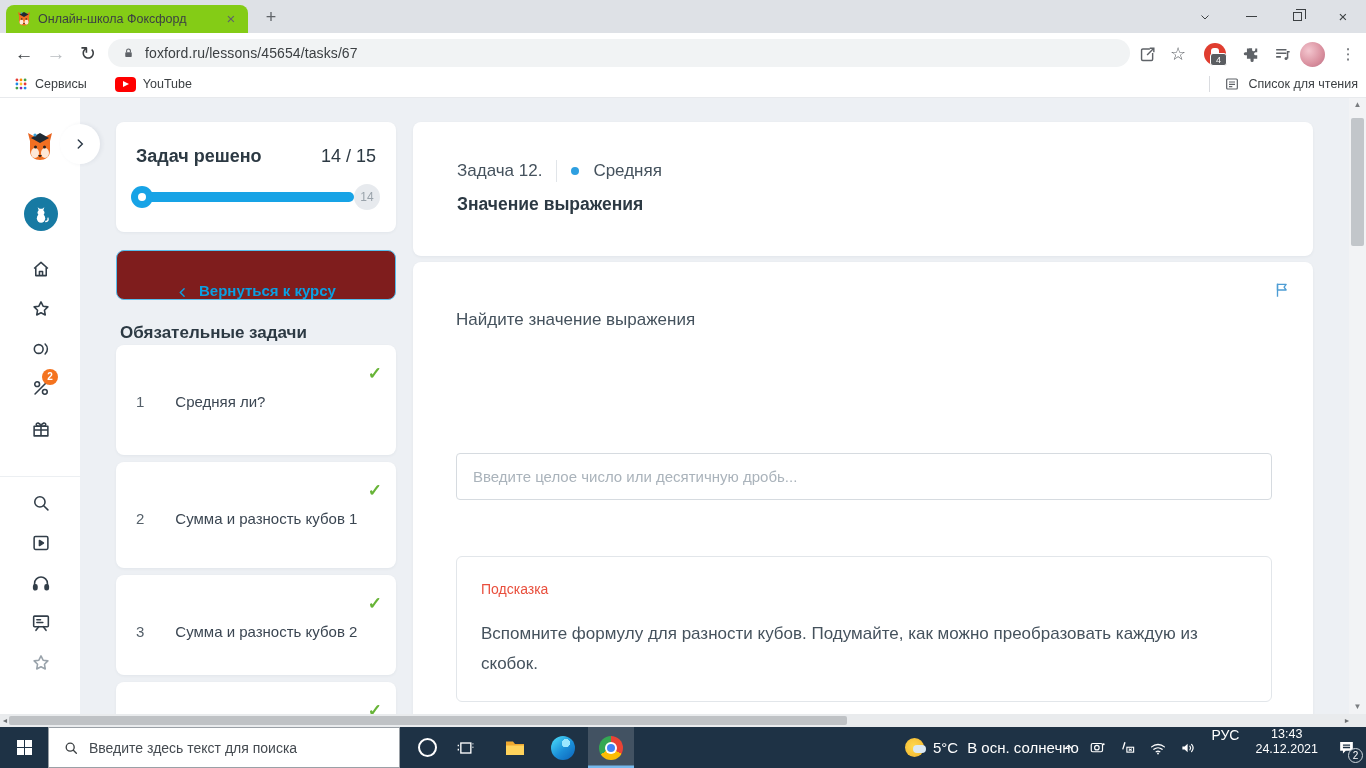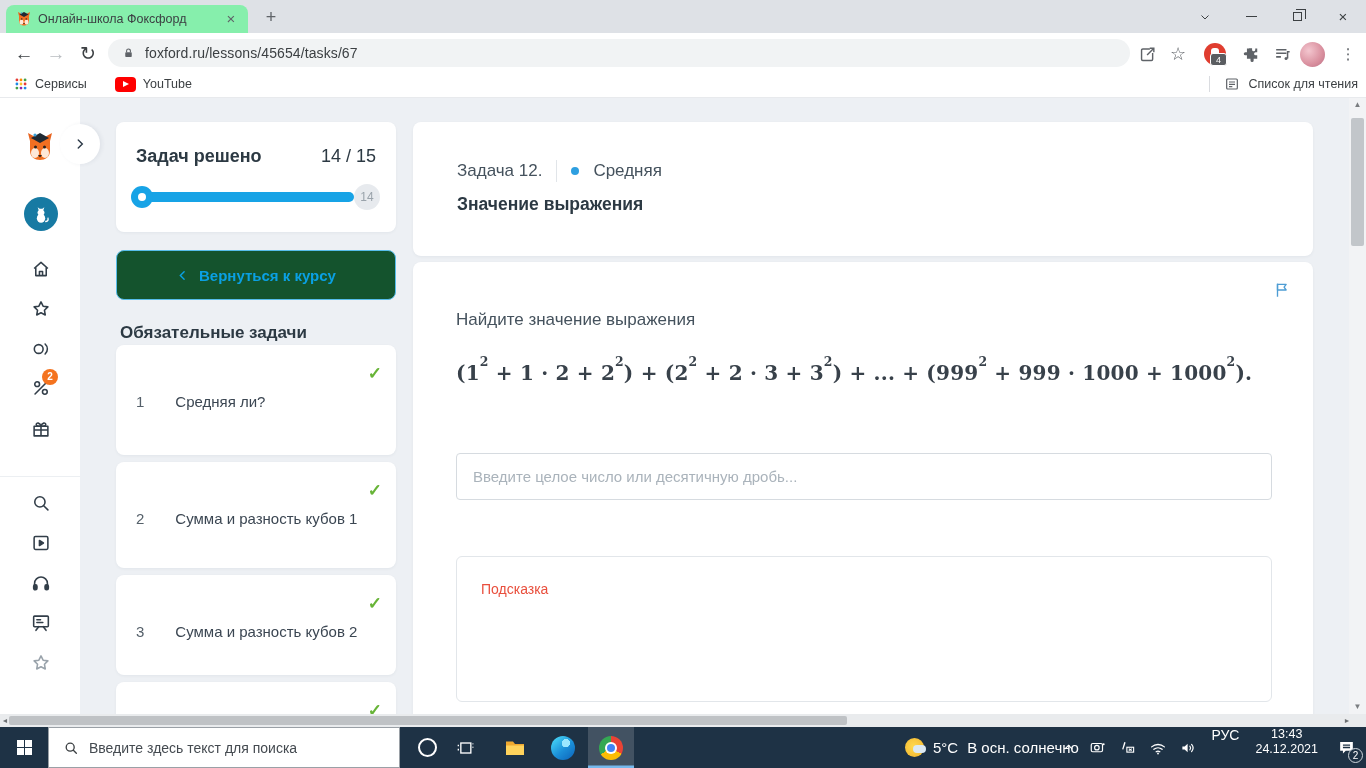--- a/index.html
+++ b/index.html
@@ -2,21 +2,21 @@
 <html><head>
 <meta charset="utf-8">
 <style>
   * { margin:0; padding:0; box-sizing:border-box; }
   html,body { width:1366px; height:768px; }
   body { font-family:"Liberation Sans", sans-serif; position:relative; overflow:hidden; background:#edf0f4; }
   .abs { position:absolute; }
 
   
   .tabbar { position:absolute; left:0; top:0; width:1366px; height:33px; background:#dee1e6; }
-  .tab { position:absolute; left:6px; top:5px; width:242px; height:28px; background:#86efac; border-radius:8px 8px 0 0; display:flex; align-items:center; padding:0 8px 0 10px; }
+  .tab { position:absolute; left:6px; top:5px; width:242px; height:28px; background:#84cc16; border-radius:8px 8px 0 0; display:flex; align-items:center; padding:0 8px 0 10px; }
   .tab-title { font-size:12.5px; color:#3c4043; white-space:nowrap; overflow:hidden; flex:1; margin:0 6px; }
   .tab-close { font-size:15px; color:#5f6368; width:18px; height:18px; line-height:17px; text-align:center; border-radius:50%; }
   .newtab { position:absolute; left:258px; top:5px; width:26px; height:26px; text-align:center; line-height:25px; font-size:18px; color:#5f6368; }
   .winctl { position:absolute; top:0; height:33px; width:46px; display:flex; align-items:center; justify-content:center; color:#3c4043; }
   .wc-chev { left:1182px; } .wc-min { left:1228px; } .wc-rest { left:1274px; } .wc-close { left:1320px; font-size:15px; }
   .min-line { width:11px; border-top:1.4px solid #3c4043; display:block; }
   .rest-box { width:9px; height:9px; border:1.2px solid #3c4043; display:block; position:relative; background:#dee1e6; }
   .rest-box:before { content:""; position:absolute; left:2px; top:-4px; width:9px; height:9px; border:1.2px solid #3c4043; border-left:none; border-bottom:none; }
 
   .toolbar { position:absolute; left:0; top:33px; width:1366px; height:38px; background:#fff; }
@@ -52,21 +52,21 @@
   .progress-card { left:116px; top:24px; width:280px; height:110px; padding:24px 20px; }
   .pc-row { display:flex; justify-content:space-between; align-items:baseline; }
   .pc-label { font-size:18px; font-weight:bold; color:#2c3943; }
   .pc-count { font-size:18px; color:#2c3943; }
   .pc-track { position:absolute; left:20px; top:70px; width:240px; height:10px; }
   .pc-bar { position:absolute; left:0; top:0; width:218px; height:10px; background:#17a3e6; border-radius:6px; }
   .pc-handle { position:absolute; left:-5px; top:-6px; width:22px; height:22px; background:#17a3e6; border-radius:50%; }
   .pc-handle:before { content:""; position:absolute; left:7px; top:7px; width:8px; height:8px; background:#fff; border-radius:50%; }
   .pc-bubble { position:absolute; right:-4px; top:-8px; width:26px; height:26px; background:#e7eaee; border-radius:50%; font-size:12px; color:#9aa3ab; text-align:center; line-height:26px; }
 
-  .back-btn { position:absolute; left:116px; top:152px; width:280px; height:50px; background:#14532d; border:1px solid #57bdea; border-radius:8px; display:flex; align-items:center; justify-content:center; gap:10px; color:#0aa0e3; font-size:15px; font-weight:bold; }
+  .back-btn { position:absolute; left:116px; top:152px; width:280px; height:50px; background:#7f1d1d; border:1px solid #57bdea; border-radius:8px; display:flex; align-items:flex-end; justify-content:center; gap:10px; color:#0aa0e3; font-size:15px; font-weight:bold; }
 
   .section-title { position:absolute; left:120px; top:225px; font-size:17px; font-weight:bold; color:#2c3943; }
 
   .task-card { left:116px; width:280px; padding:0; }
   .tc-1 { top:247px; height:110px; } .tc-2 { top:364px; height:106px; } .tc-3 { top:477px; height:100px; } .tc-4 { top:584px; height:60px; }
   .tc-check { position:absolute; right:14px; top:18px; color:#67b437; font-size:17px; font-weight:bold; }
   .tc-row { position:absolute; left:20px; top:48px; display:flex; gap:31px; align-items:baseline; }
   .tc-num { font-size:15px; color:#55606a; }
   .tc-title { font-size:15px; color:#3b4652; }
 
@@ -388,24 +388,24 @@
   </div>
 
   <div class="card main-card">
     <span class="flag">
         <svg width="18" height="18" viewBox="0 0 24 24" fill="none" stroke="#4e9dd4" stroke-width="1.8" stroke-linejoin="round">
           <path d="M6 3.5 V21"></path>
           <path d="M6 4.5 H17.5 L14.8 8.25 L17.5 12 H6 Z"></path>
         </svg>
       </span>
     <div class="question">Найдите значение выражения</div>
-    <div class="formula">(1<sup>2</sup> + 1 · 2 + 2<sup>2</sup>) + (2<sup>2</sup> + 2 · 3 + 3<sup>2</sup>) + ... + (999<sup>2</sup> + 999 · 1000 + 1000<sup>2</sup>).</div>
     <input class="answer-input" type="text" placeholder="Введите целое число или десятичную дробь..." style="">
     <div class="hint-box">
       <div class="hint-label">Подсказка</div>
+      <div class="hint-text">Вспомните формулу для разности кубов. Подумайте, как можно преобразовать каждую из скобок.</div>
     </div>
   </div>
 </div>
 
 <div class="vscroll">
   <div class="vs-arrow">▲</div>
   <div class="vs-thumb"></div>
   <div class="vs-arrow vs-down">▼</div>
 </div>
 <div class="hscroll">

